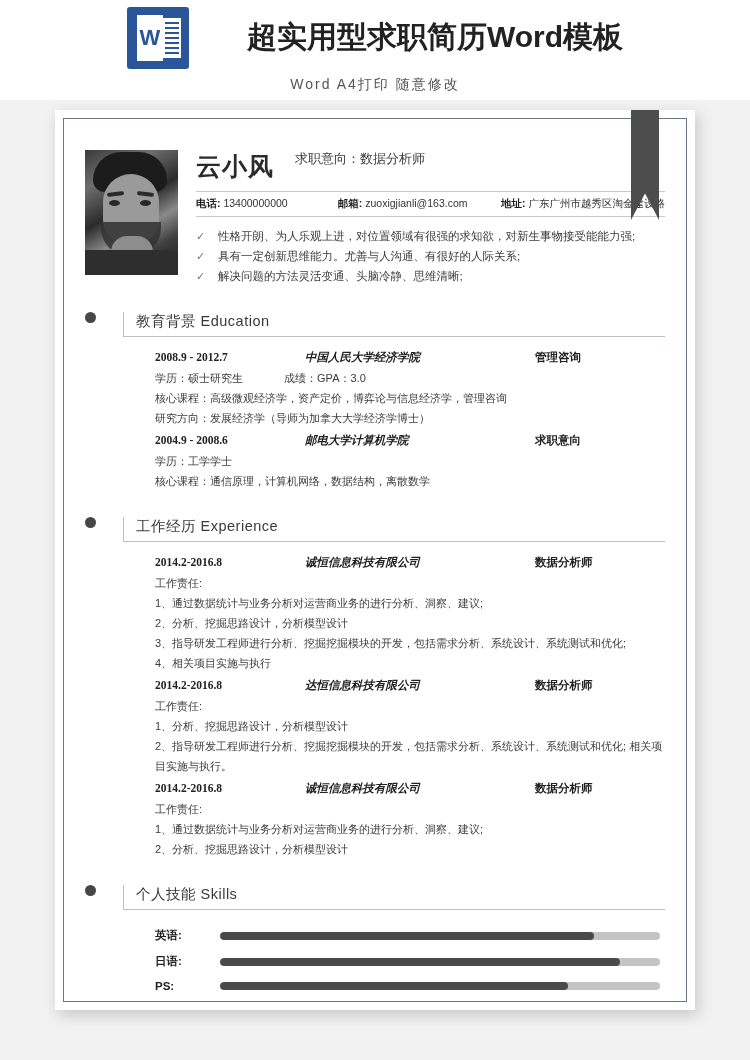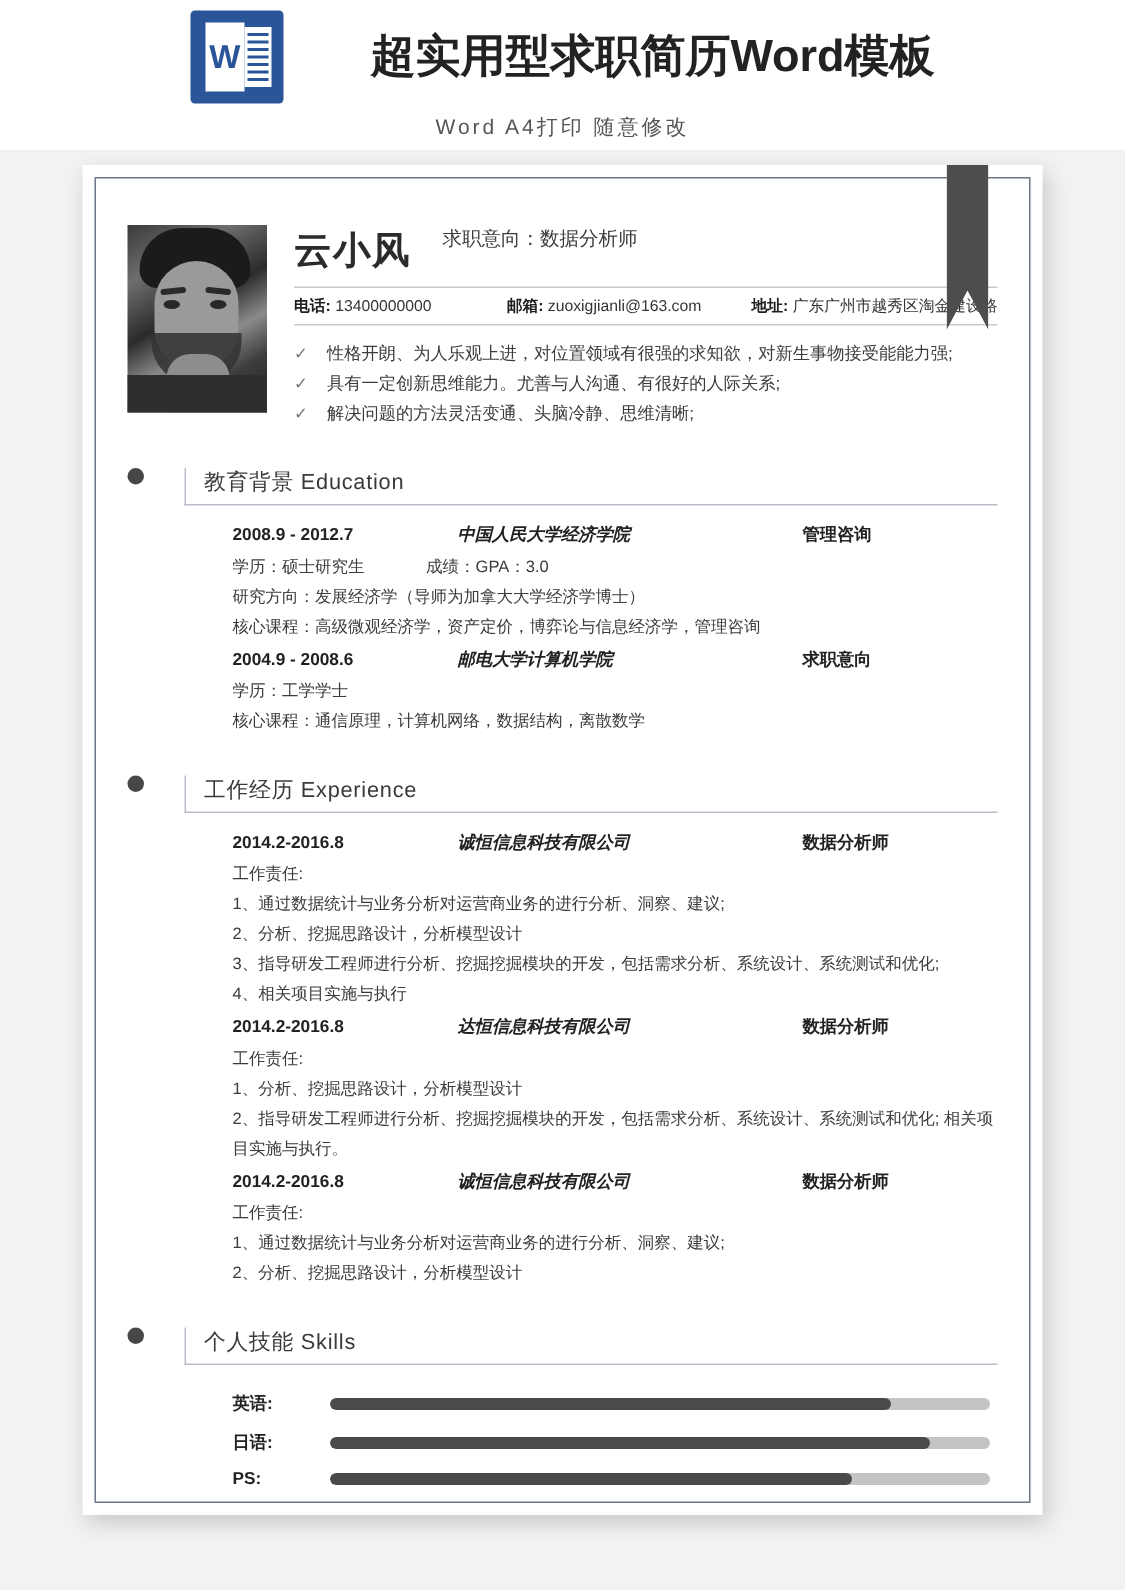--- a/index.html
+++ b/index.html
@@ -262,21 +262,21 @@
   .section-body { padding-left: 70px; padding-top: 10px; }
 
   .entry { margin-bottom: 2px; }
   .entry-head {
     display: flex;
     font-size: 11.5px;
     font-weight: bold;
     color: #222222;
     line-height: 21px;
   }
-  .eh-date { width: 150px; flex: none; }
+  .eh-date { width: 150px; flex: none; font-family: Liberation Serif, serif; }
   .eh-org  { width: 230px; flex: none; font-style: italic; }
   .eh-role { flex: 1; }
   .entry-line {
     font-size: 11px;
     color: #3b3b3b;
     line-height: 20px;
   }
   .edu-grade { display: inline-block; margin-left: 38px; }
 
   
@@ -403,22 +403,22 @@
         <div class="entry">
           <div class="entry-head">
             <span class="eh-date">2008.9 - 2012.7</span>
             <span class="eh-org">中国人民大学经济学院</span>
             <span class="eh-role">管理咨询</span>
           </div>
           <div class="entry-line">
             <span>学历：硕士研究生</span>
             <span class="edu-grade">成绩：GPA：3.0</span>
           </div>
+          <div class="entry-line">核心课程：高级微观经济学，资产定价，博弈论与信息经济学，管理咨询</div>
           <div class="entry-line">研究方向：发展经济学（导师为加拿大大学经济学博士）</div>
-          <div class="entry-line">核心课程：高级微观经济学，资产定价，博弈论与信息经济学，管理咨询</div>
         </div>
 
         <div class="entry">
           <div class="entry-head">
             <span class="eh-date">2004.9 - 2008.6</span>
             <span class="eh-org">邮电大学计算机学院</span>
             <span class="eh-role">求职意向</span>
           </div>
           <div class="entry-line">学历：工学学士</div>
           <div class="entry-line">核心课程：通信原理，计算机网络，数据结构，离散数学</div>

